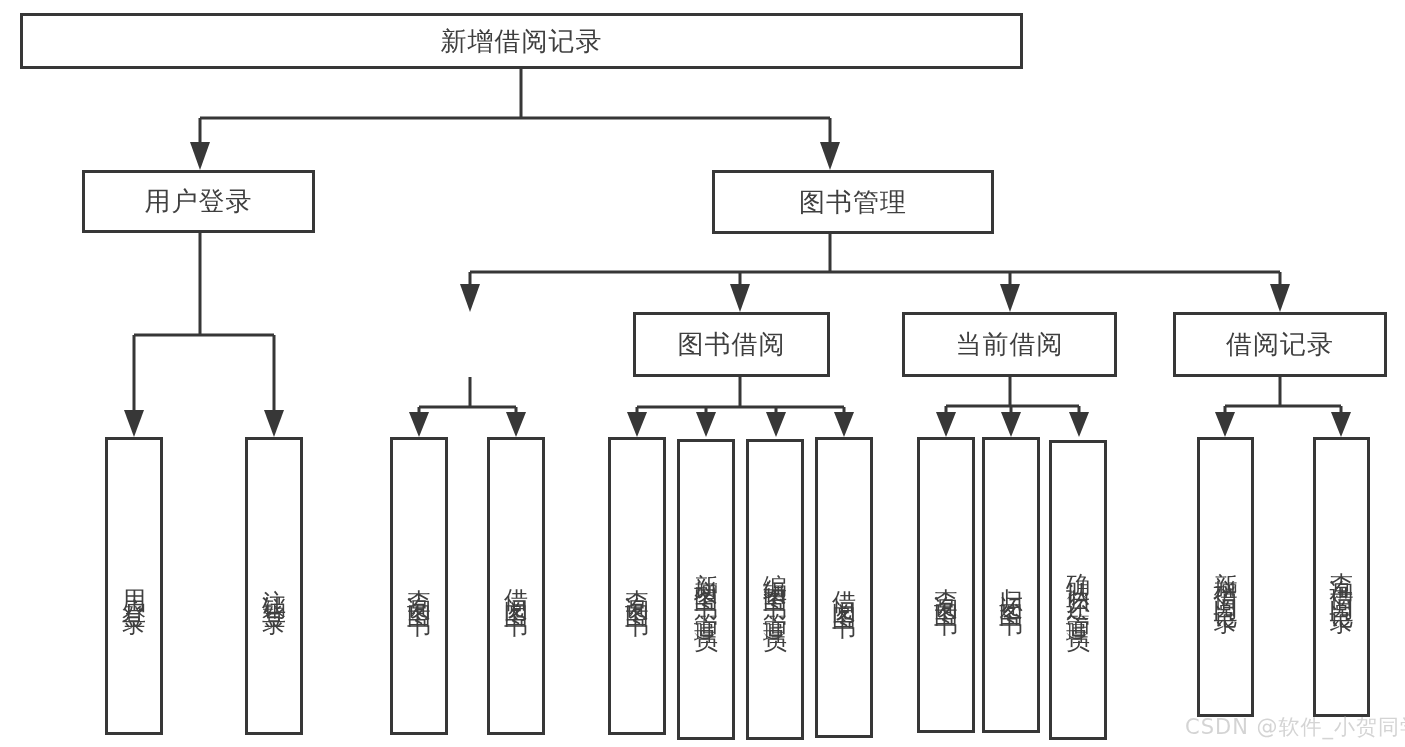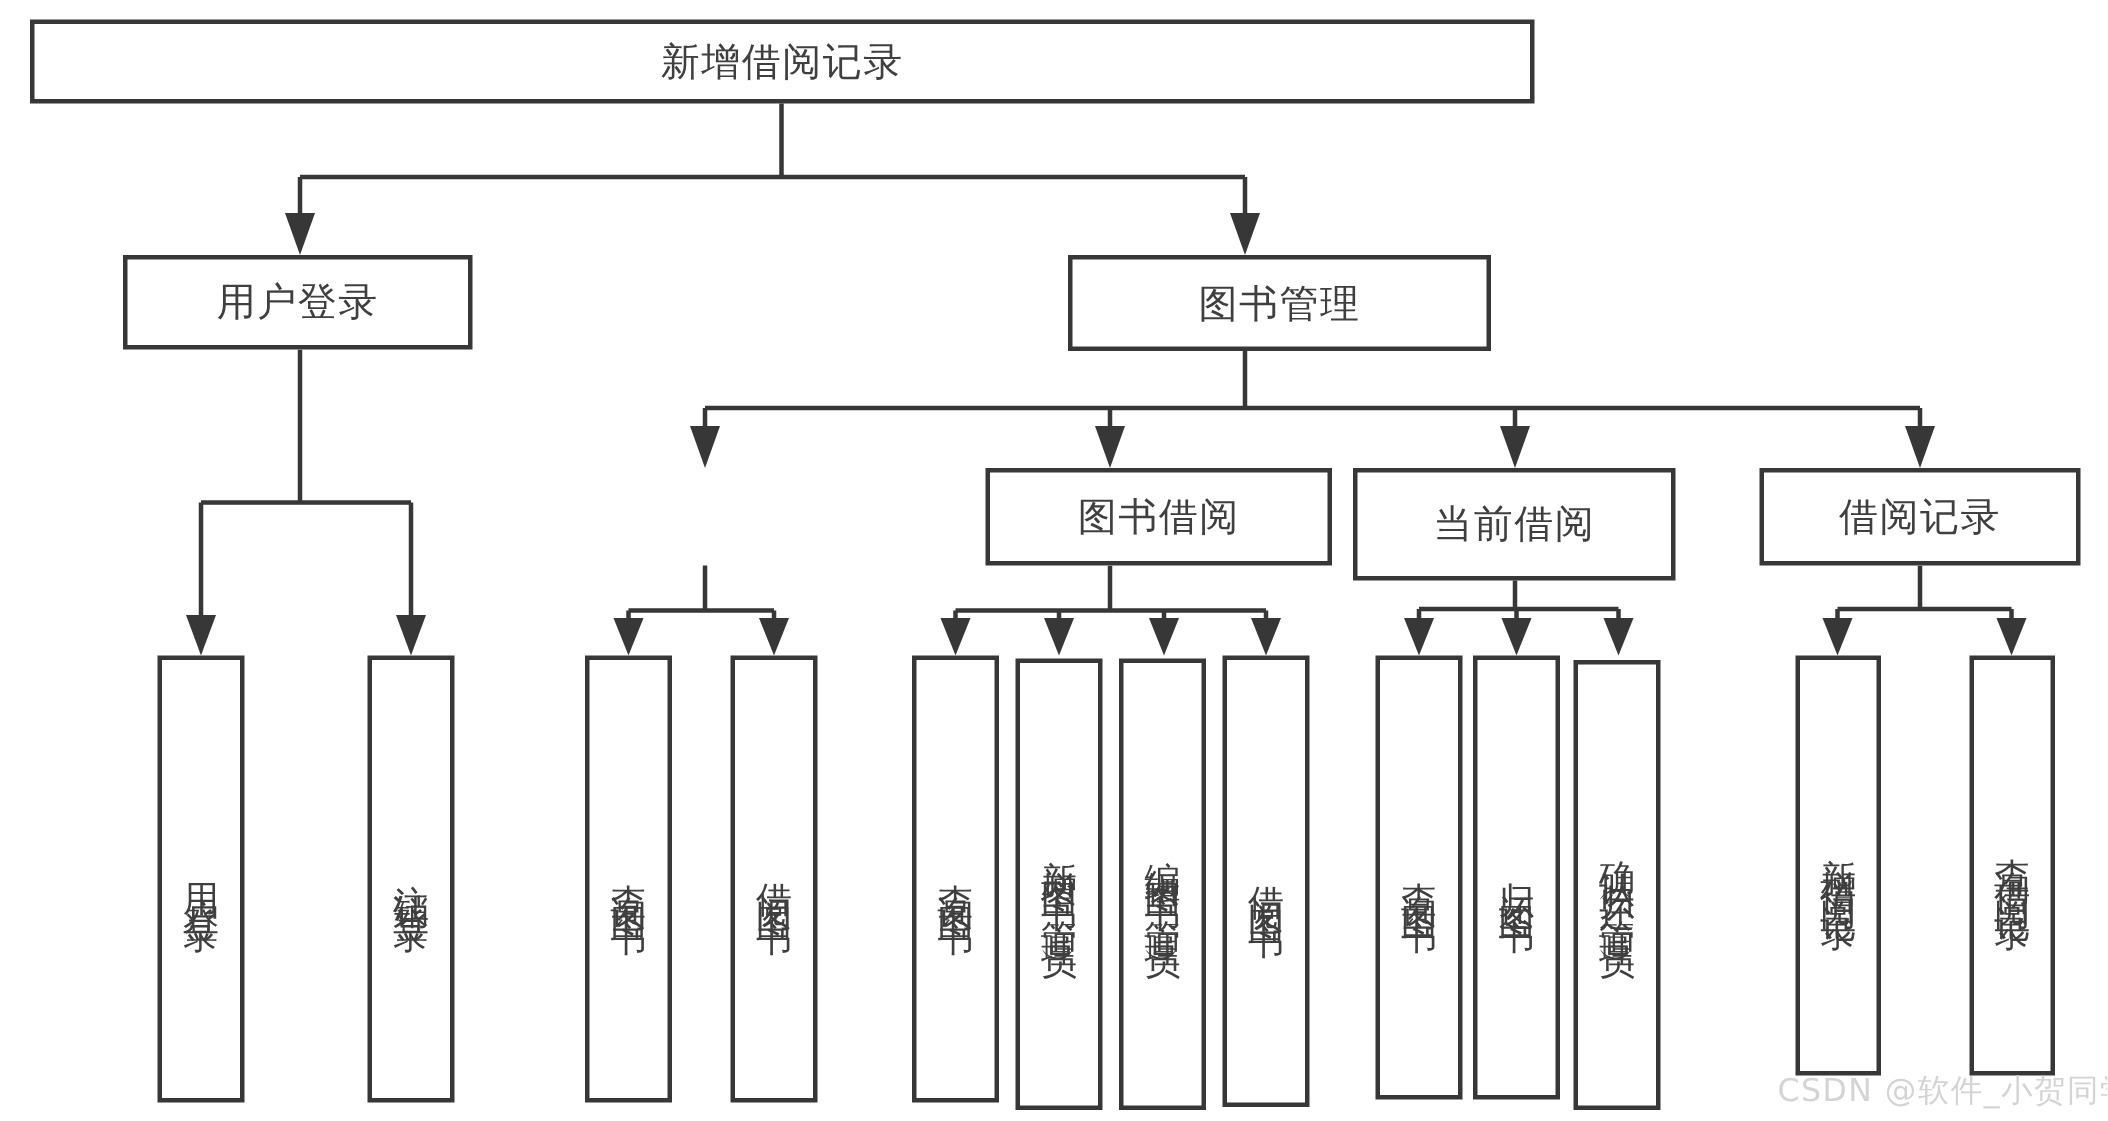--- a/index.html
+++ b/index.html
@@ -93,22 +93,22 @@
       <polygon points="1215,412 1235,412 1225,437"></polygon>
       <polygon points="1331,412 1351,412 1341,437"></polygon>
     </g>
   </svg>
 
   <div class="box h-box" style="left:20px; top:13px; width:1003px; height:56px;">新增借阅记录</div>
 
   <div class="box h-box" style="left:82px; top:170px; width:233px; height:63px;">用户登录</div>
   <div class="box h-box" style="left:712px; top:170px; width:282px; height:64px;">图书管理</div>
 
-  <div class="box h-box" style="left:633px; top:312px; width:231px; height:65px;margin-left:24px;">图书借阅</div>
-  <div class="box h-box" style="left:902px; top:312px; width:215px; height:75px;">当前借阅</div>
+  <div class="box h-box" style="left:633px; top:312px; width:197px; height:65px;">图书借阅</div>
+  <div class="box h-box" style="left:902px; top:312px; width:215px; height:65px;">当前借阅</div>
   <div class="box h-box" style="left:1173px; top:312px; width:214px; height:65px;">借阅记录</div>
 
   <div class="box leaf" style="left:105px; top:437px; width:58px; height:298px;">用户登录</div>
   <div class="box leaf" style="left:245px; top:437px; width:58px; height:298px;">注销登录</div>
 
   <div class="box leaf" style="left:390px; top:437px; width:58px; height:298px;">查询图书</div>
   <div class="box leaf" style="left:487px; top:437px; width:58px; height:298px;">借阅图书</div>
 
   <div class="box leaf" style="left:608px; top:437px; width:58px; height:298px;">查询图书</div>
   <div class="box leaf" style="left:677px; top:439px; width:58px; height:301px;">新增图书（管理员）</div>

